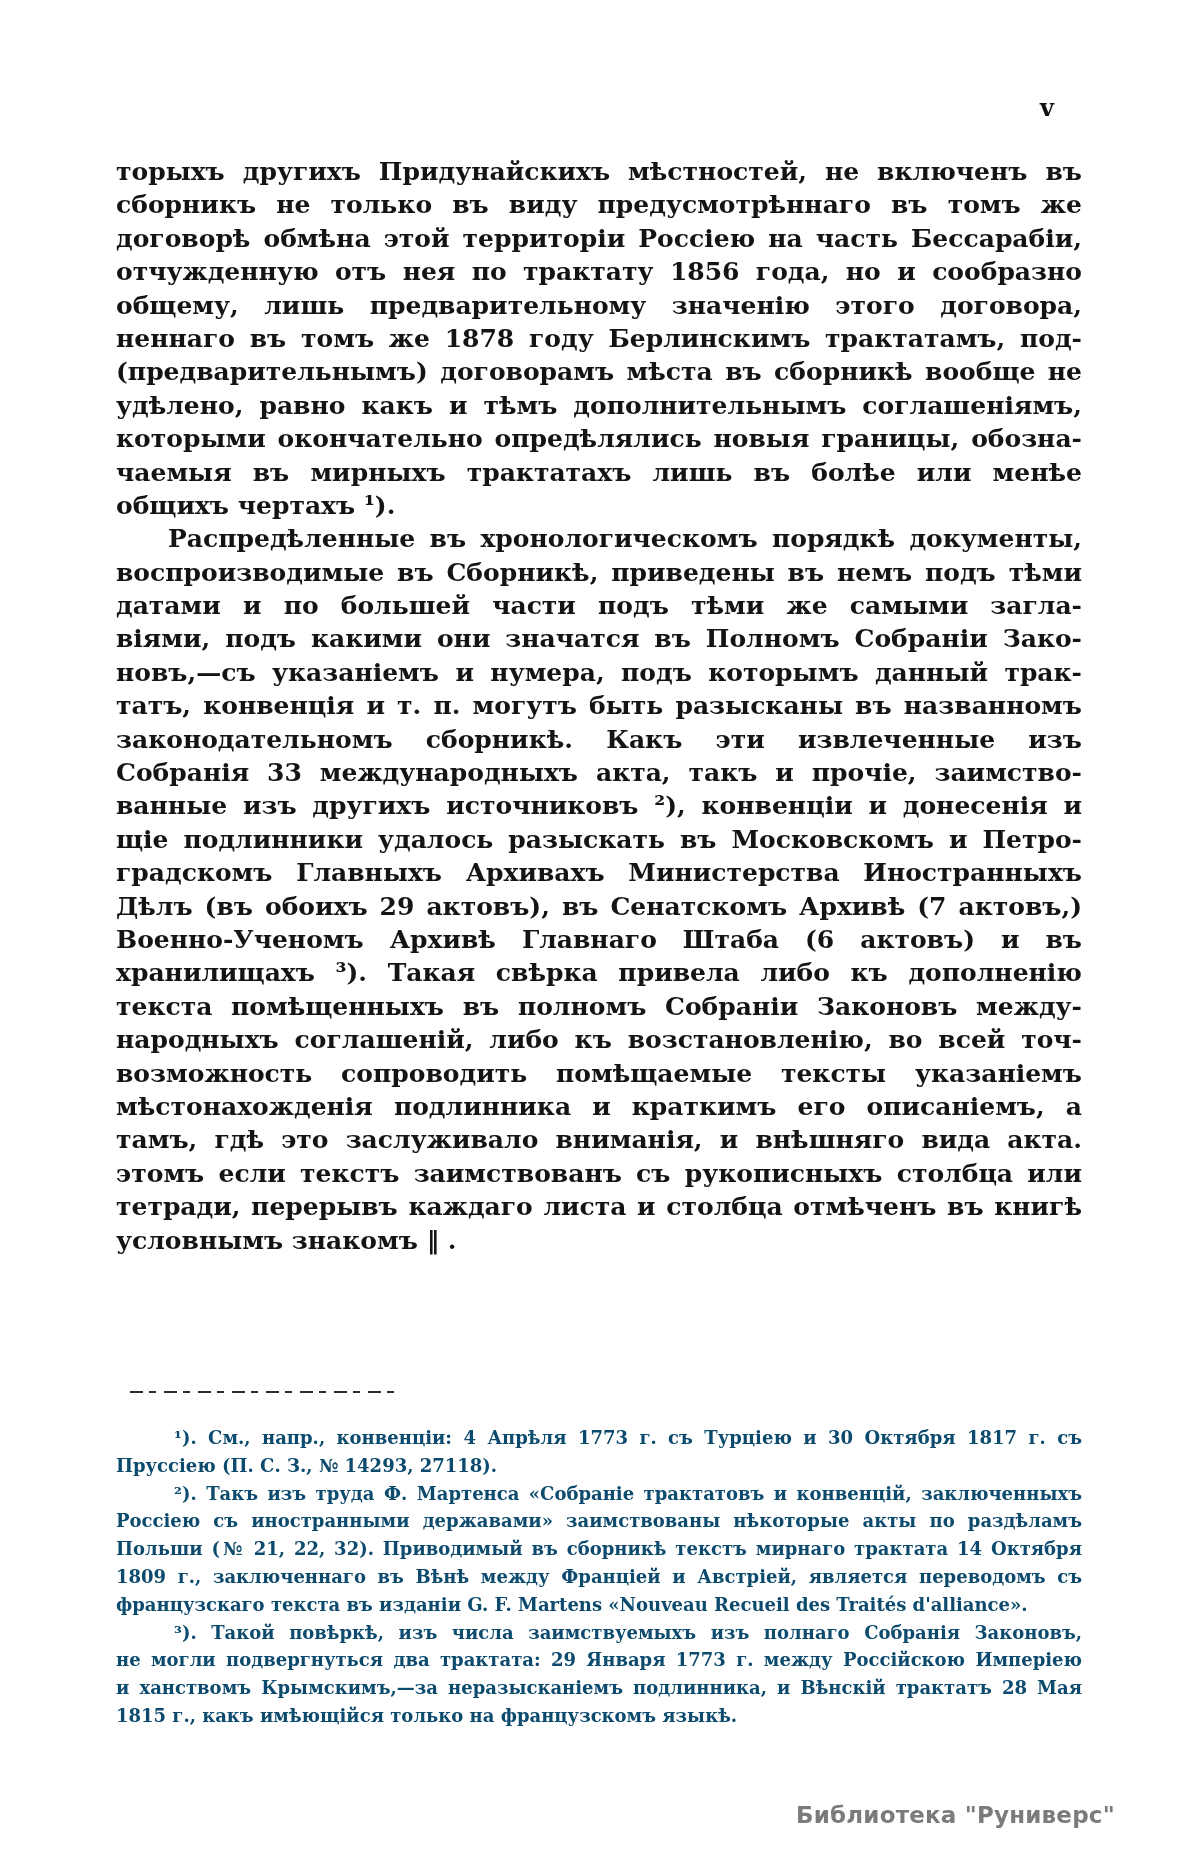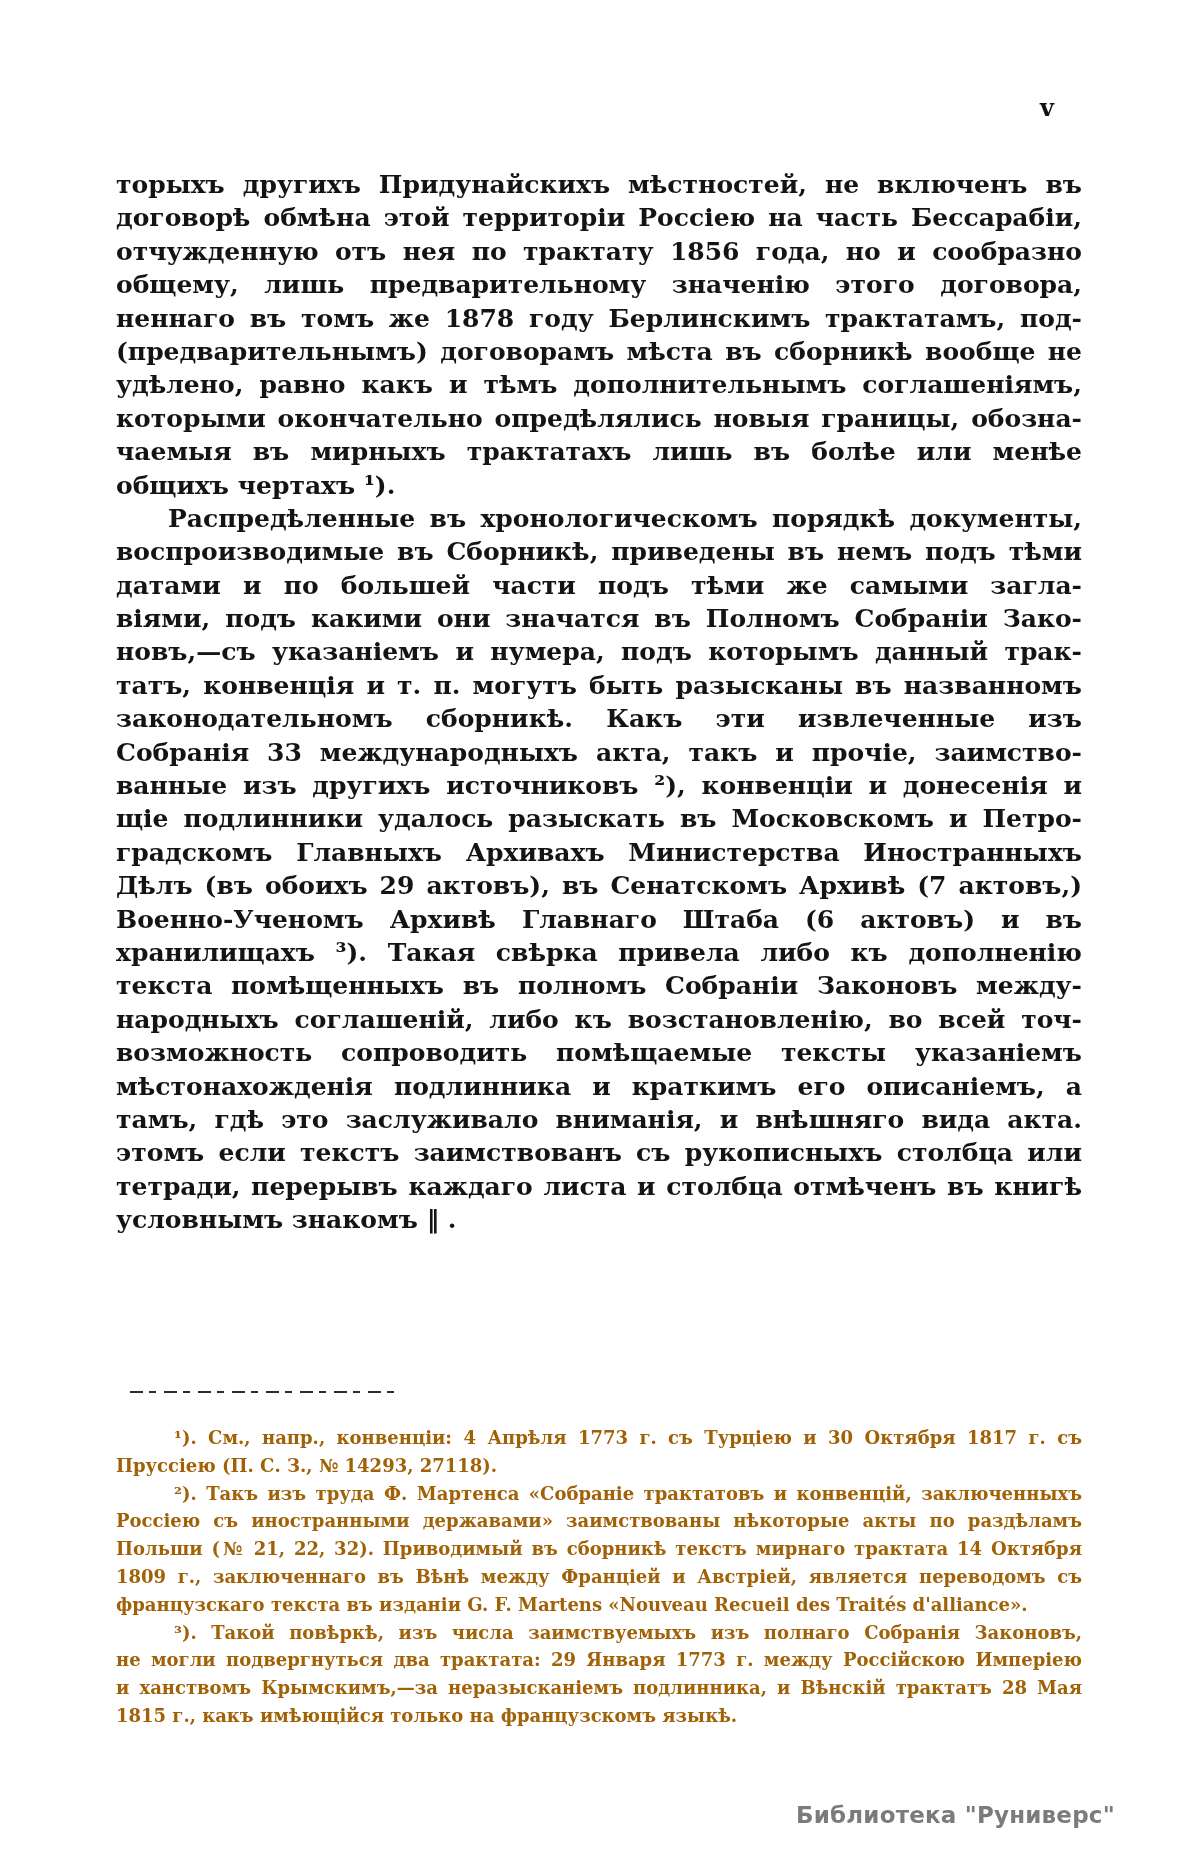--- a/index.html
+++ b/index.html
@@ -18,21 +18,21 @@
   .page-number {
     position: absolute;
     left: 1040px;
     top: 96px;
     font: bold 24px/1 "DejaVu Serif", serif;
     color: #111111;
   }
   .body-text {
     position: absolute;
     left: 116px;
-    top: 168px;
+    top: 155px;
     width: 966px;
   }
   .body-text .line {
     font-family: "DejaVu Serif", serif;
     font-weight: bold;
     font-size: 25px;
     line-height: 33.4px;
     height: 33.4px;
     overflow: hidden;
     color: #141414;
@@ -59,21 +59,21 @@
     top: 1424px;
     width: 966px;
   }
   .footnotes .fnline {
     font-family: "DejaVu Serif", serif;
     font-weight: bold;
     font-size: 18px;
     line-height: 27.8px;
     height: 27.8px;
     overflow: hidden;
-    color: #a16207;
+    color: #0c4a6e;
     text-align: justify;
     text-align-last: justify;
   }
   .footnotes .fnline.indent { text-indent: 58px; }
   .footnotes .fnline.end { text-align-last: left; }
 
   .watermark {
     position: absolute;
     left: 796px;
     top: 1801px;
@@ -88,20 +88,21 @@
 </head>
 <body>
 
 <div class="page">
 
   <div class="page-number">v</div>
 
   <div class="body-text">
 
   <div class="line">торыхъ другихъ Придунайскихъ мѣстностей, не включенъ въ</div>
+      <div class="line">сборникъ не только въ виду предусмотрѣннаго въ томъ же</div>
       <div class="line">договорѣ обмѣна этой территоріи Россіею на часть Бессарабіи,</div>
       <div class="line">отчужденную отъ нея по трактату 1856 года, но и сообразно</div>
       <div class="line">общему, лишь предварительному значенію этого договора, замѣ-</div>
       <div class="line">неннаго въ томъ же 1878 году Берлинскимъ трактатамъ, под-</div>
       <div class="line">(предварительнымъ) договорамъ мѣста въ сборникѣ вообще не</div>
       <div class="line">удѣлено, равно какъ и тѣмъ дополнительнымъ соглашеніямъ,</div>
       <div class="line">которыми окончательно опредѣлялись новыя границы, обозна-</div>
       <div class="line">чаемыя въ мирныхъ трактатахъ лишь въ болѣе или менѣе</div>
       <div class="line end">общихъ чертахъ ¹).</div>
       <div class="line indent">Распредѣленные въ хронологическомъ порядкѣ документы,</div>

